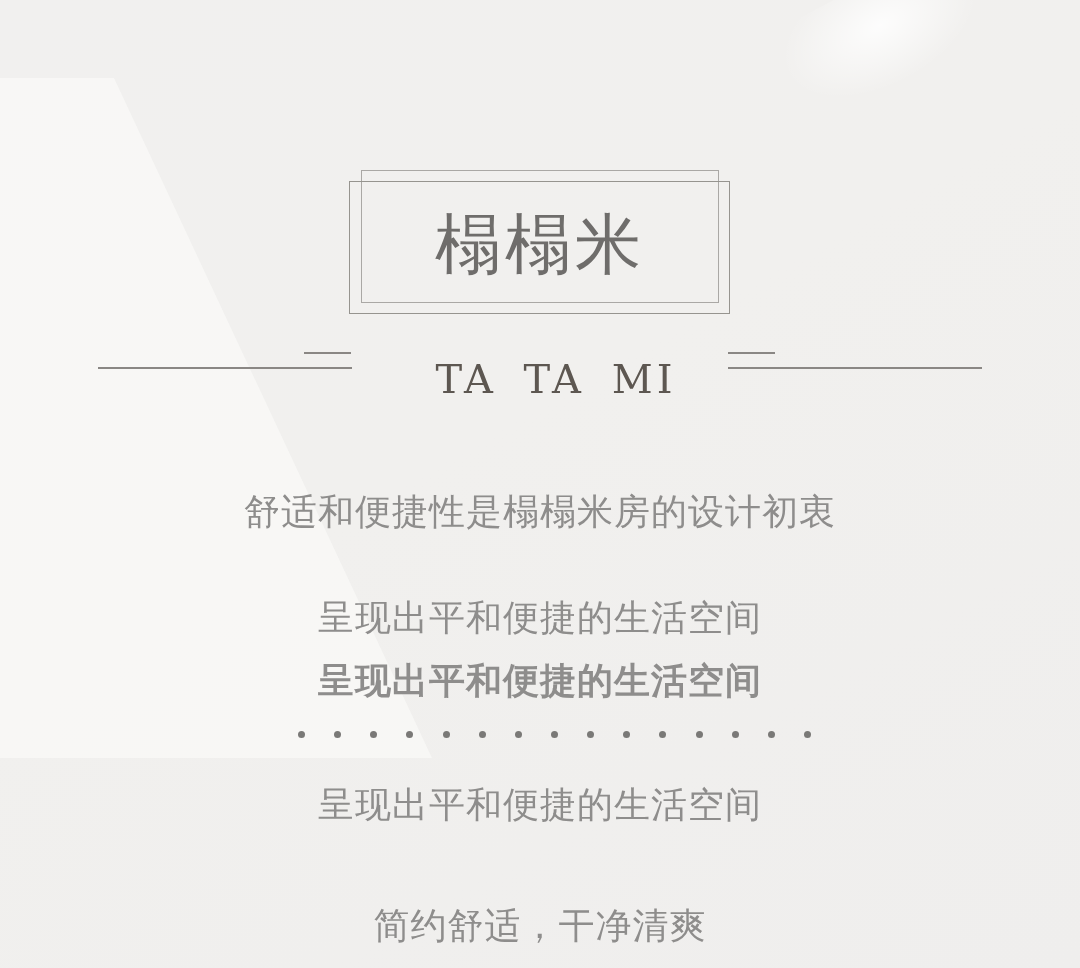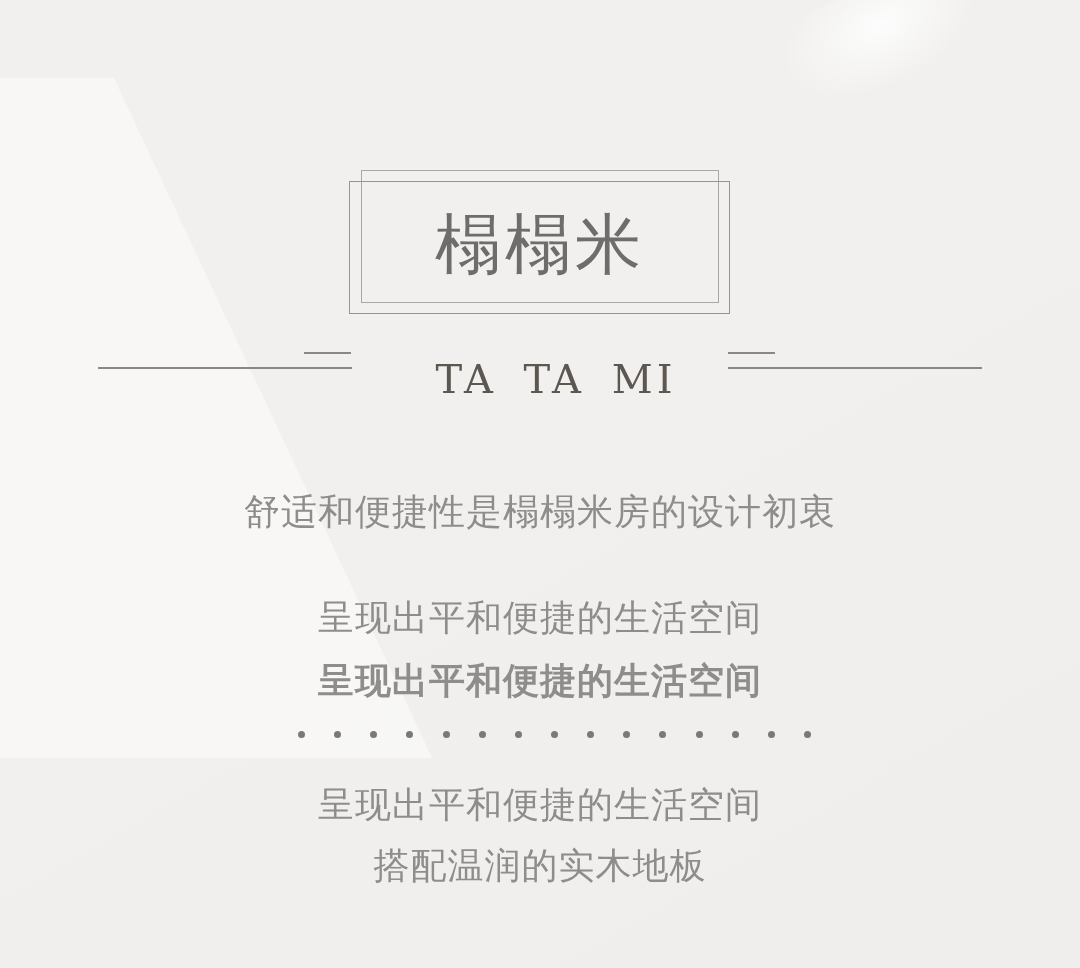--- a/index.html
+++ b/index.html
@@ -161,15 +161,15 @@
       <span class="dot"></span>
       <span class="dot"></span>
       <span class="dot"></span>
       <span class="dot"></span>
       <span class="dot"></span>
       <span class="dot"></span>
       <span class="dot"></span>
     </div>
 
   <p class="line detail-0">呈现出平和便捷的生活空间</p>
-  <p class="line detail-1">搭配温润的实木地板</p>
+  <p class="line detail-2">简约舒适，干净清爽</p>
 
 </div>
 
 </body></html>

